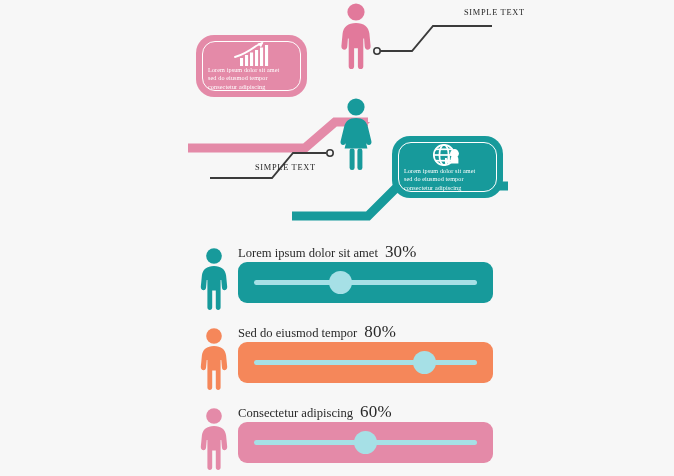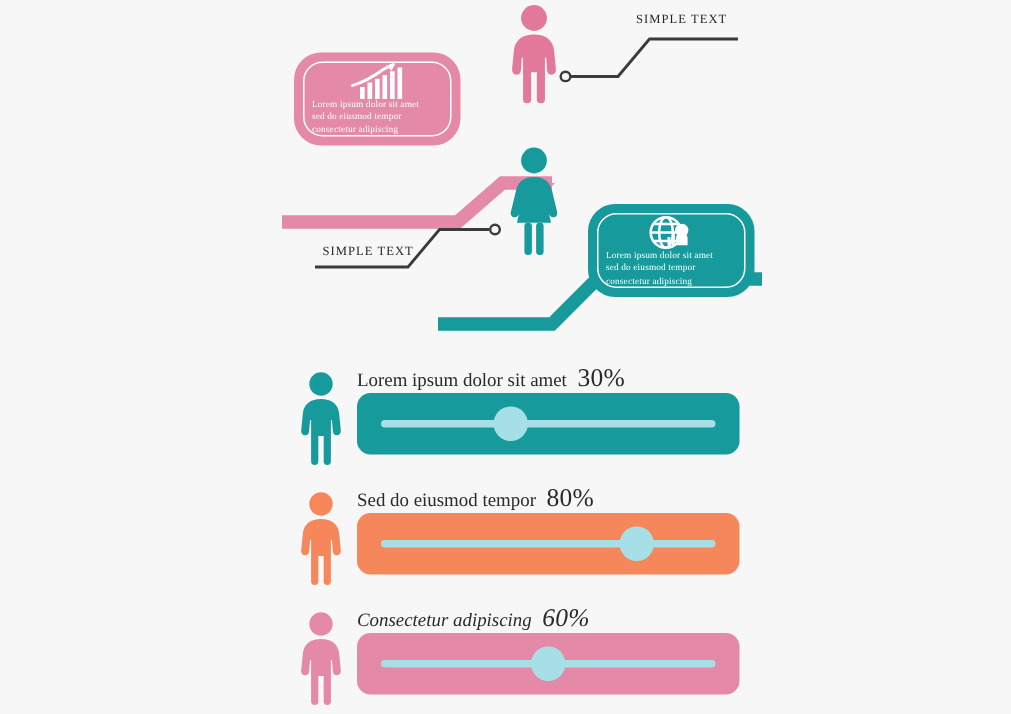--- a/index.html
+++ b/index.html
@@ -61,20 +61,21 @@
 
   
   .leader{position:absolute;}
   .leader-label{
     position:absolute;
     font-size:8.4px;
     letter-spacing:.7px;
     color:#262626;
     font-family:"Liberation Serif",serif;
     white-space:nowrap;
+    margin-left:40px;
   }
 
   
   .row{position:absolute;left:0;width:674px;height:74px;}
   .row-figure{position:absolute;left:196px;top:8px;width:36px;height:62px;}
   .row-label{
     position:absolute;
     left:238px;
     top:2px;
     font-size:12.6px;
@@ -225,21 +226,21 @@
     </svg>
     <div class="row-label">
       <span>Sed do eiusmod tempor</span><span class="row-pct">80%</span>
     </div>
     <div class="bar" style="background:#f5875a;">
       <div class="bar-track"></div>
       <div class="bar-knob" style="left:73%;"></div>
     </div>
   </div>
 
-  <div class="row" style="top:400px;font-style:italic;">
+  <div class="row" style="top:400px;">
     <svg class="row-figure" viewBox="0 0 36 62">
       <g fill="#e48aa8">
         <circle cx="18" cy="8" r="7.8"></circle>
         <path d="M 18 18 C 25 18 29.4 21.4 30.1 27.6 L 31.2 38.8 C 31.4 41.1 29.9 42.2 28.5 42.2 C 27 42.2 26 41.1 25.9 39.3 L 25.3 32 L 24.6 32 L 24.6 59.6 C 24.6 61.1 23.5 62 22.2 62 C 20.8 62 19.8 61.1 19.8 59.6 L 19.8 42.6 L 16.2 42.6 L 16.2 59.6 C 16.2 61.1 15.2 62 13.8 62 C 12.5 62 11.4 61.1 11.4 59.6 L 11.4 32 L 10.7 32 L 10.1 39.3 C 10 41.1 9 42.2 7.5 42.2 C 6.1 42.2 4.6 41.1 4.8 38.8 L 5.9 27.6 C 6.6 21.4 11 18 18 18 Z"></path>
       </g>
     </svg>
     <div class="row-label">
       <span>Consectetur adipiscing</span><span class="row-pct">60%</span>
     </div>
     <div class="bar" style="background:#e48aa8;">

